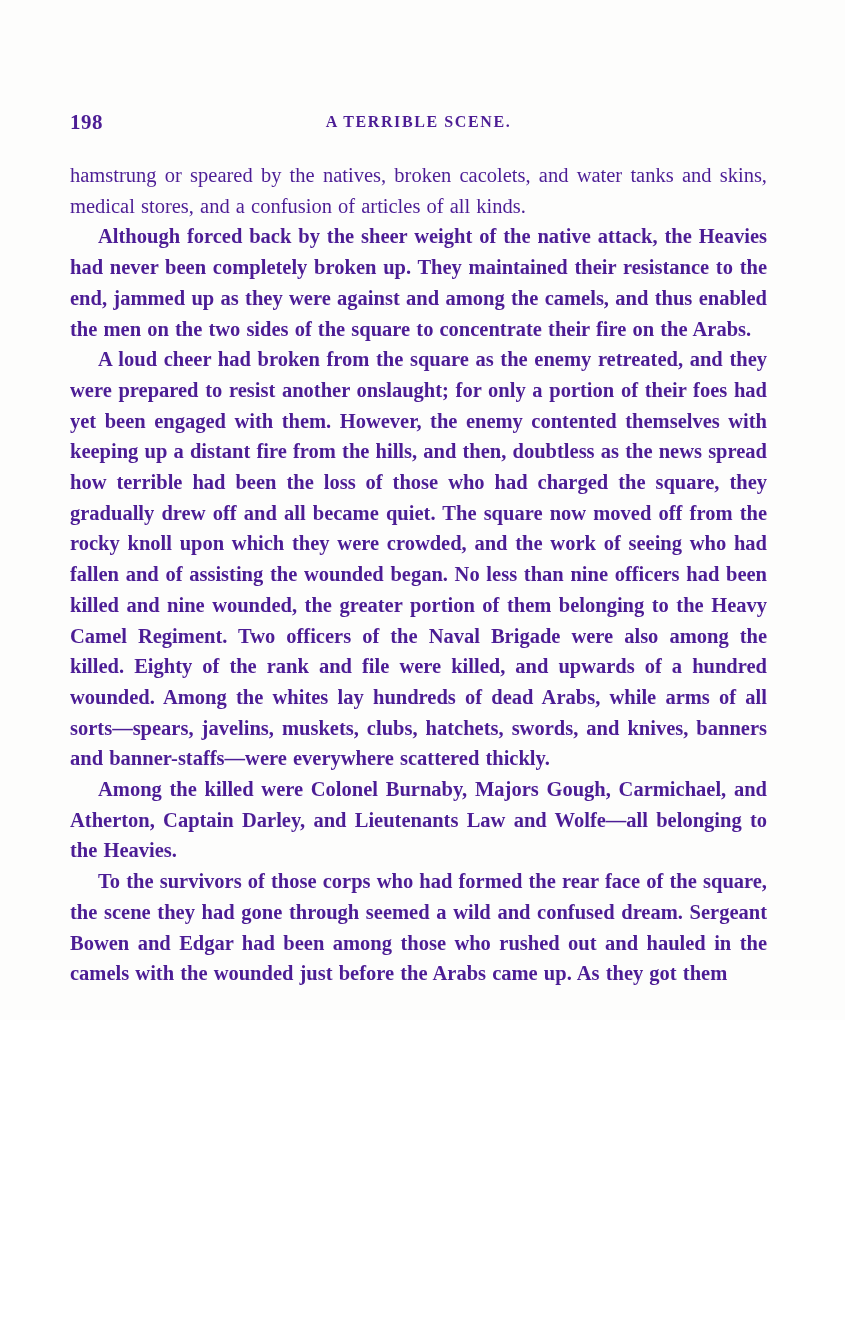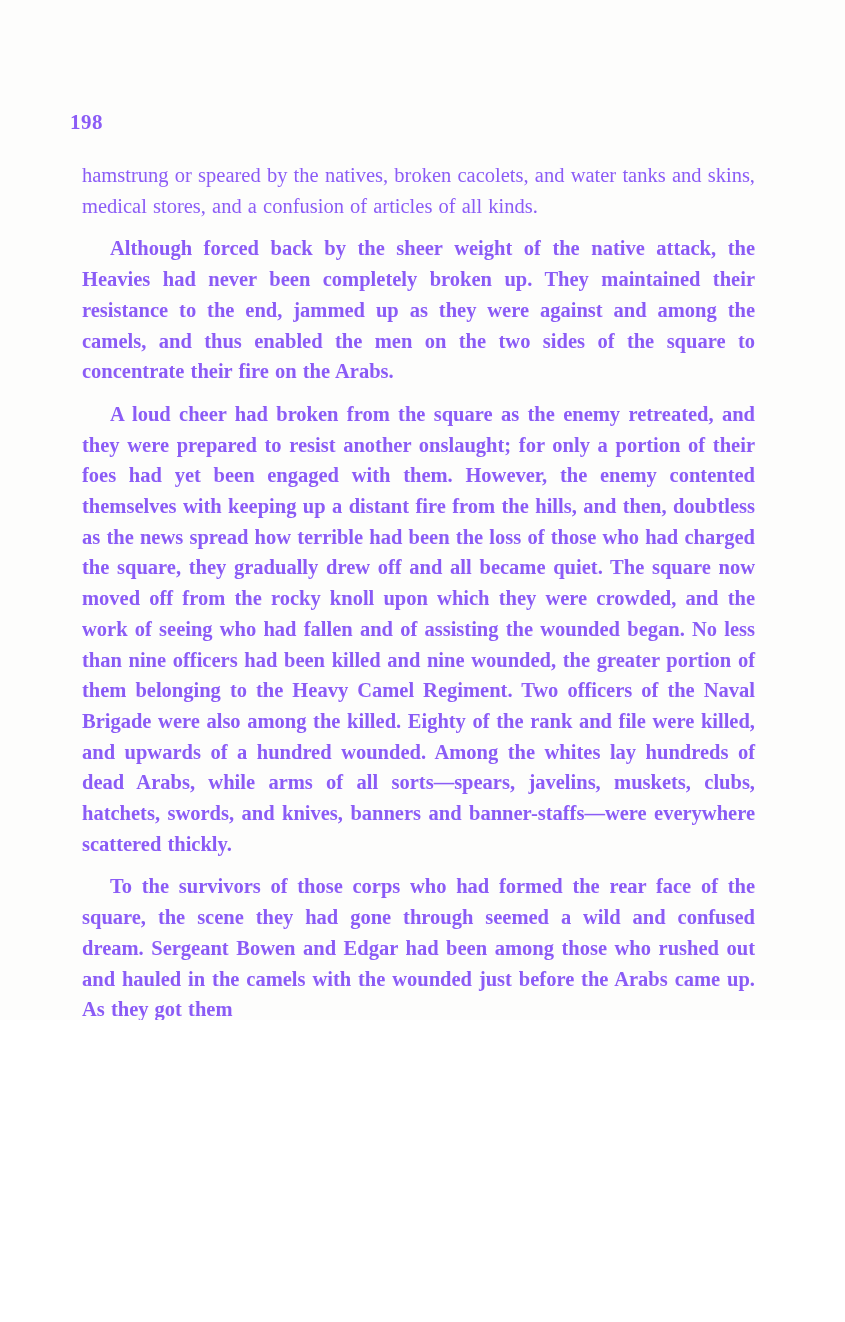--- a/index.html
+++ b/index.html
@@ -6,21 +6,21 @@
     margin: 0;
     padding: 0;
     background: #ffffff;
   }
   .page {
     position: relative;
     width: 845px;
     height: 1020px;
     box-sizing: border-box;
     background: #fdfdfc;
-    color: #8b5cf6;
+    color: #4c1d95;
     font-family: "Liberation Serif", serif;
     padding: 110px 78px 0 70px;
     overflow: hidden;
   }
   .page-header {
     position: relative;
     height: 26px;
     margin-bottom: 24px;
   }
   .page-number {
@@ -35,38 +35,40 @@
     position: absolute;
     left: 0;
     right: 0;
     top: 3px;
     text-align: center;
     font-size: 16px;
     font-weight: bold;
     letter-spacing: 1.6px;
   }
   .body-text p {
-    margin: 12px;
+    margin: 0;
     font-size: 20.5px;
     line-height: 30.7px;
     text-align: justify;
     word-spacing: 1px;
   }
   .body-text p.indent {
     text-indent: 28px;
     font-weight: bold;
   }
 </style>
 </head>
 <body>
 
 <div class="page">
   <div class="page-header">
     <span class="page-number">198</span>
+    <span class="running-title">A TERRIBLE SCENE.</span>
   </div>
 
   <div class="body-text">
     <p>hamstrung or speared by the natives, broken cacolets, and water tanks and skins, medical stores, and a confusion of articles of all kinds.</p>
     <p class="indent">Although forced back by the sheer weight of the native attack, the Heavies had never been completely broken up. They maintained their resistance to the end, jammed up as they were against and among the camels, and thus enabled the men on the two sides of the square to concentrate their fire on the Arabs.</p>
     <p class="indent">A loud cheer had broken from the square as the enemy retreated, and they were prepared to resist another onslaught; for only a portion of their foes had yet been engaged with them. However, the enemy contented themselves with keeping up a distant fire from the hills, and then, doubtless as the news spread how terrible had been the loss of those who had charged the square, they gradually drew off and all became quiet. The square now moved off from the rocky knoll upon which they were crowded, and the work of seeing who had fallen and of assisting the wounded began. No less than nine officers had been killed and nine wounded, the greater portion of them belonging to the Heavy Camel Regiment. Two officers of the Naval Brigade were also among the killed. Eighty of the rank and file were killed, and upwards of a hundred wounded. Among the whites lay hundreds of dead Arabs, while arms of all sorts—spears, javelins, muskets, clubs, hatchets, swords, and knives, banners and banner-staffs—were everywhere scattered thickly.</p>
+    <p class="indent">Among the killed were Colonel Burnaby, Majors Gough, Carmichael, and Atherton, Captain Darley, and Lieutenants Law and Wolfe—all belonging to the Heavies.</p>
     <p class="indent">To the survivors of those corps who had formed the rear face of the square, the scene they had gone through seemed a wild and confused dream. Sergeant Bowen and Edgar had been among those who rushed out and hauled in the camels with the wounded just before the Arabs came up. As they got them</p>
   </div>
 </div>
 
 </body></html>

